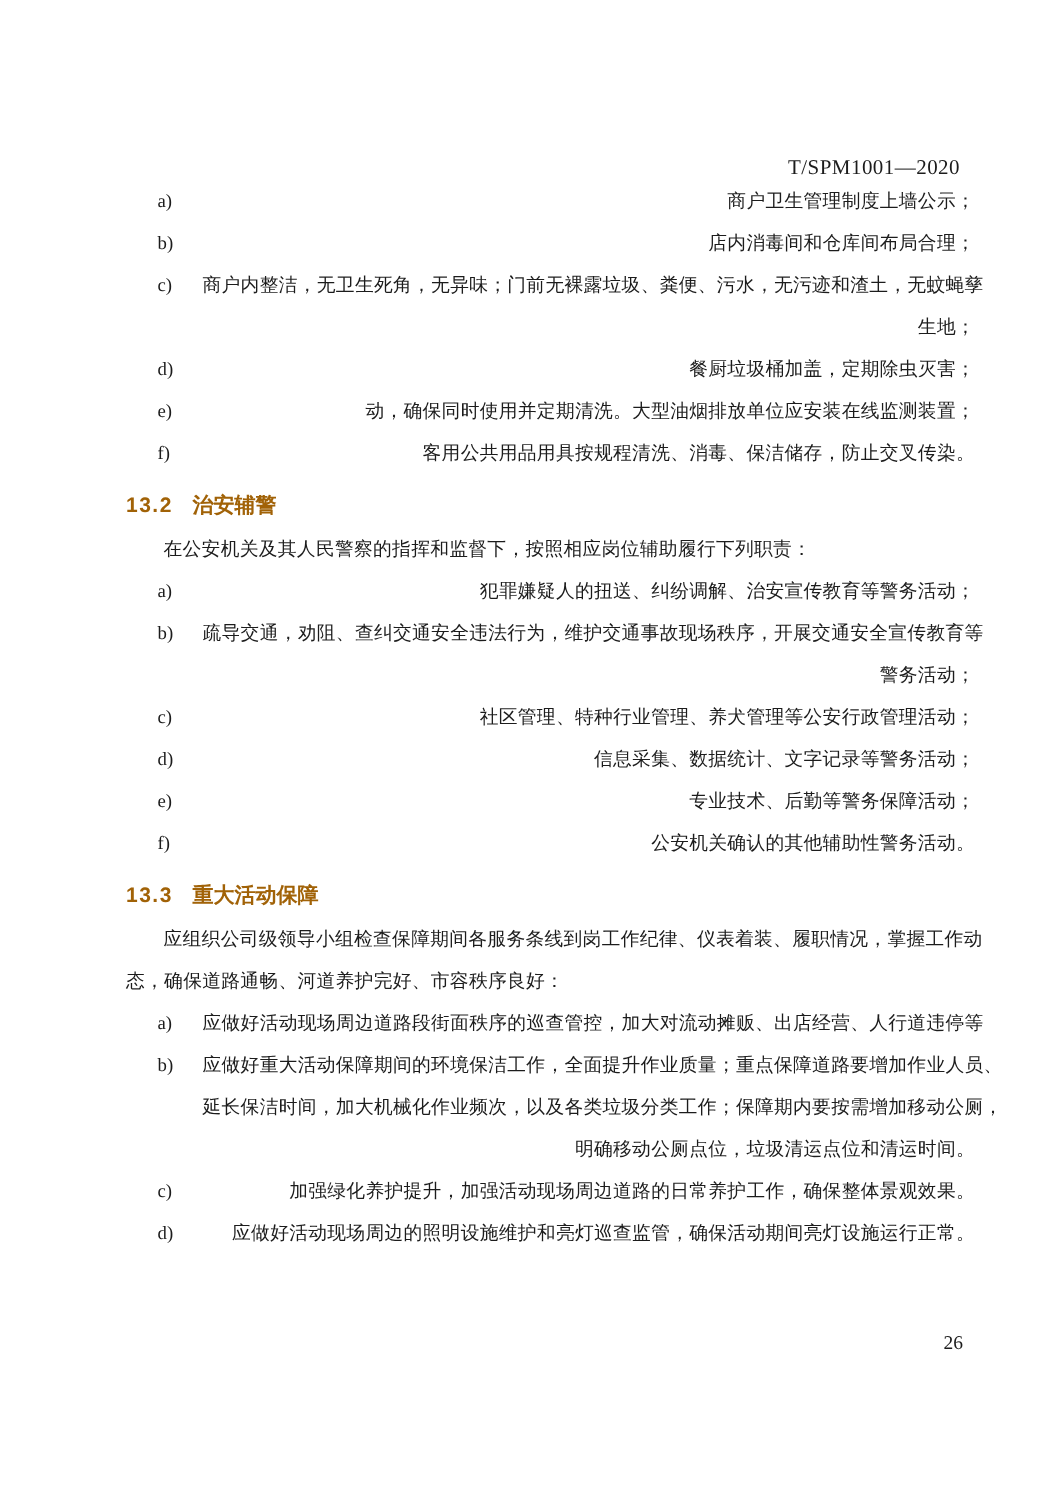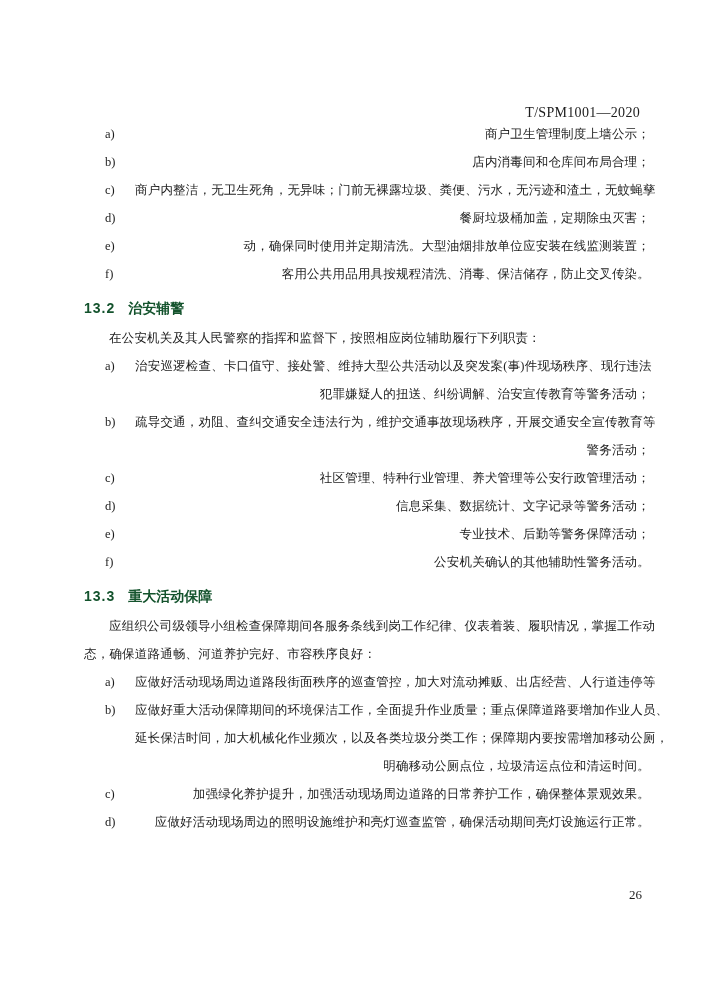--- a/index.html
+++ b/index.html
@@ -52,21 +52,21 @@
     flex: 1;
     min-width: 0;
     text-align: right;
   }
   .heading {
     margin: 6px 0 2px 0;
     font-family: "Liberation Sans", "DejaVu Sans", sans-serif;
     font-weight: bold;
     font-size: 14px;
     line-height: 28px;
-    color: #14532d;
+    color: #a16207;
   }
   .h-num {
     margin-right: 13px;
     letter-spacing: 1px;
   }
   .para .tline.indent {
     padding-left: 25px;
   }
   .footer-row {
     position: absolute;
@@ -94,20 +94,21 @@
       <div class="li">
         <span class="li-letter">b)</span>
         <div class="li-lines">
           <div class="tline">店内消毒间和仓库间布局合理；</div>
         </div>
       </div>
       <div class="li">
         <span class="li-letter">c)</span>
         <div class="li-lines">
           <div class="tline">商户内整洁，无卫生死角，无异味；门前无裸露垃圾、粪便、污水，无污迹和渣土，无蚊蝇孳</div>
+          <div class="tline">生地；</div>
         </div>
       </div>
       <div class="li">
         <span class="li-letter">d)</span>
         <div class="li-lines">
           <div class="tline">餐厨垃圾桶加盖，定期除虫灭害；</div>
         </div>
       </div>
       <div class="li">
         <span class="li-letter">e)</span>
@@ -121,21 +122,20 @@
           <div class="tline">客用公共用品用具按规程清洗、消毒、保洁储存，防止交叉传染。</div>
         </div>
       </div>
       <div class="heading"><span class="h-num">13.2</span><span class="h-title">治安辅警</span></div>
       <div class="para">
         <div class="tline indent">在公安机关及其人民警察的指挥和监督下，按照相应岗位辅助履行下列职责：</div>
       </div>
       <div class="li">
         <span class="li-letter">a)</span>
         <div class="li-lines">
-          <div class="tline">治安巡逻检查、卡口值守、接处警、维持大型公共活动以及突发案(事)件现场秩序、现行违法</div>
           <div class="tline">犯罪嫌疑人的扭送、纠纷调解、治安宣传教育等警务活动；</div>
         </div>
       </div>
       <div class="li">
         <span class="li-letter">b)</span>
         <div class="li-lines">
           <div class="tline">疏导交通，劝阻、查纠交通安全违法行为，维护交通事故现场秩序，开展交通安全宣传教育等</div>
           <div class="tline">警务活动；</div>
         </div>
       </div>

